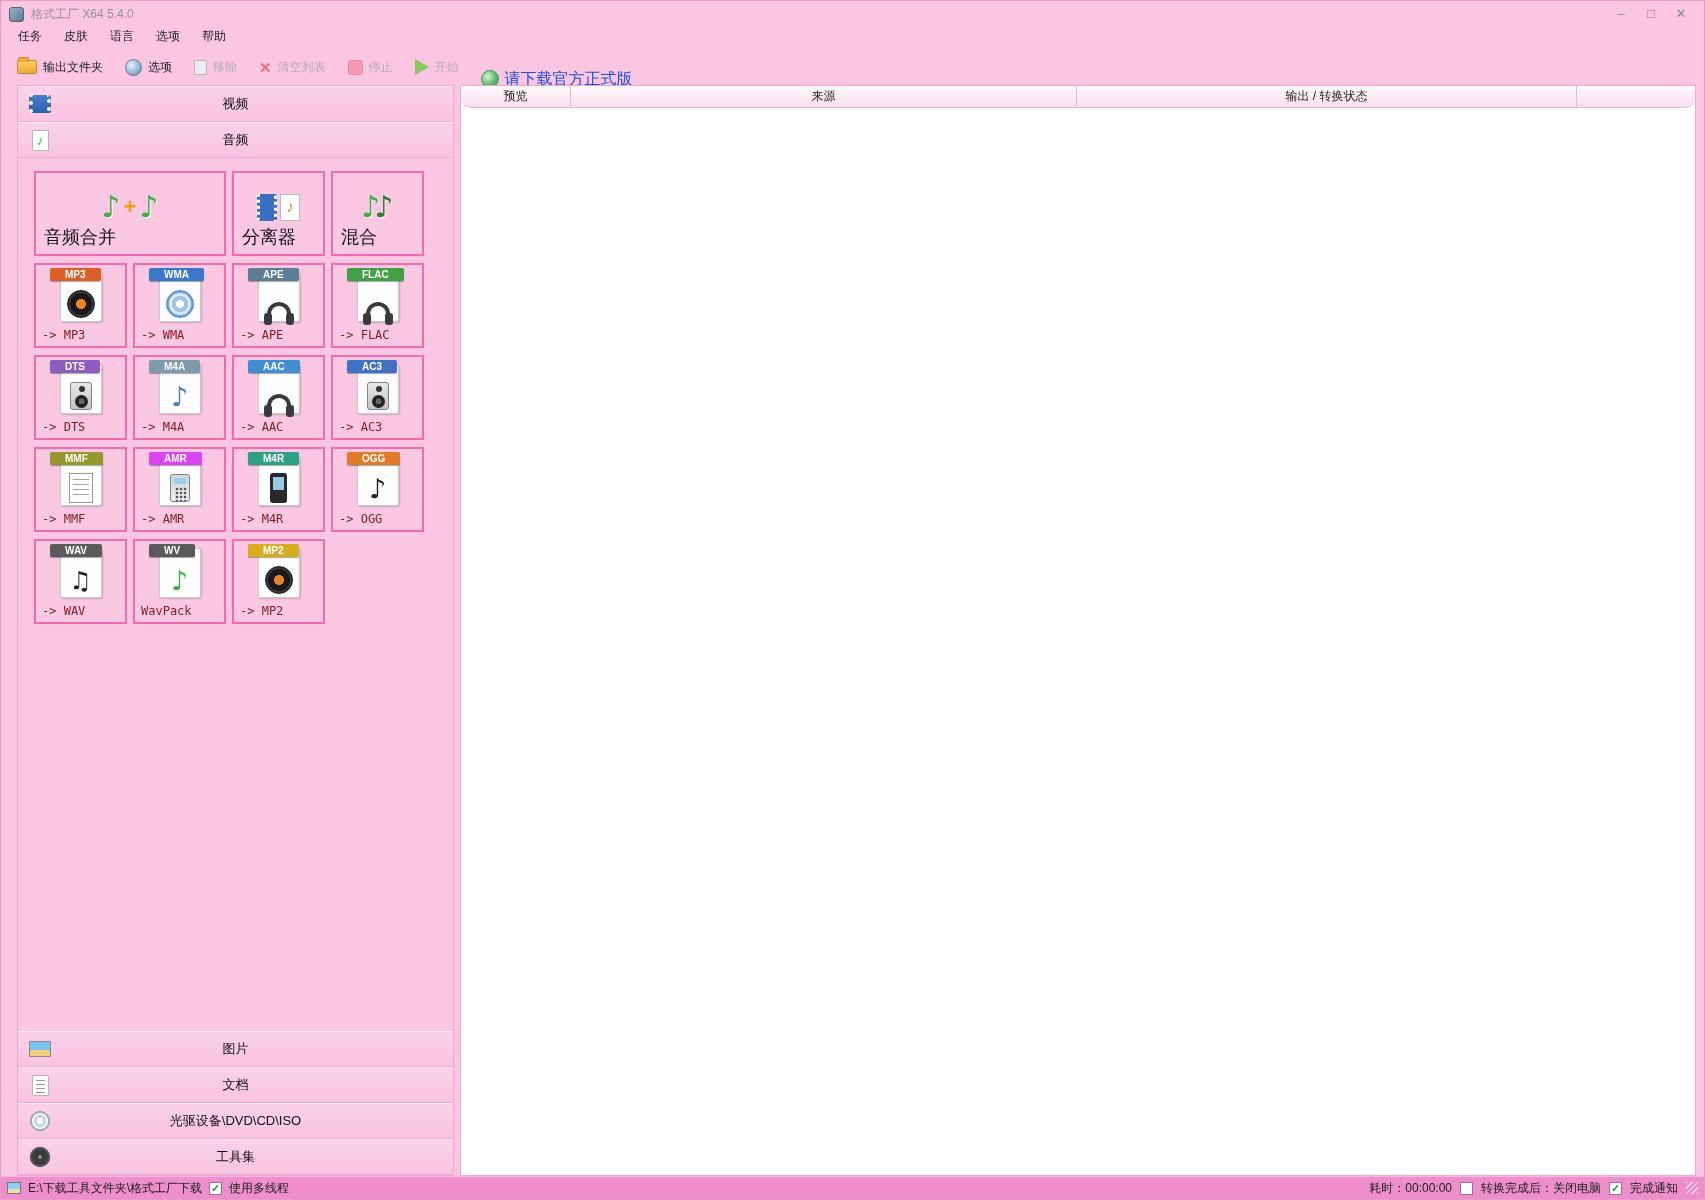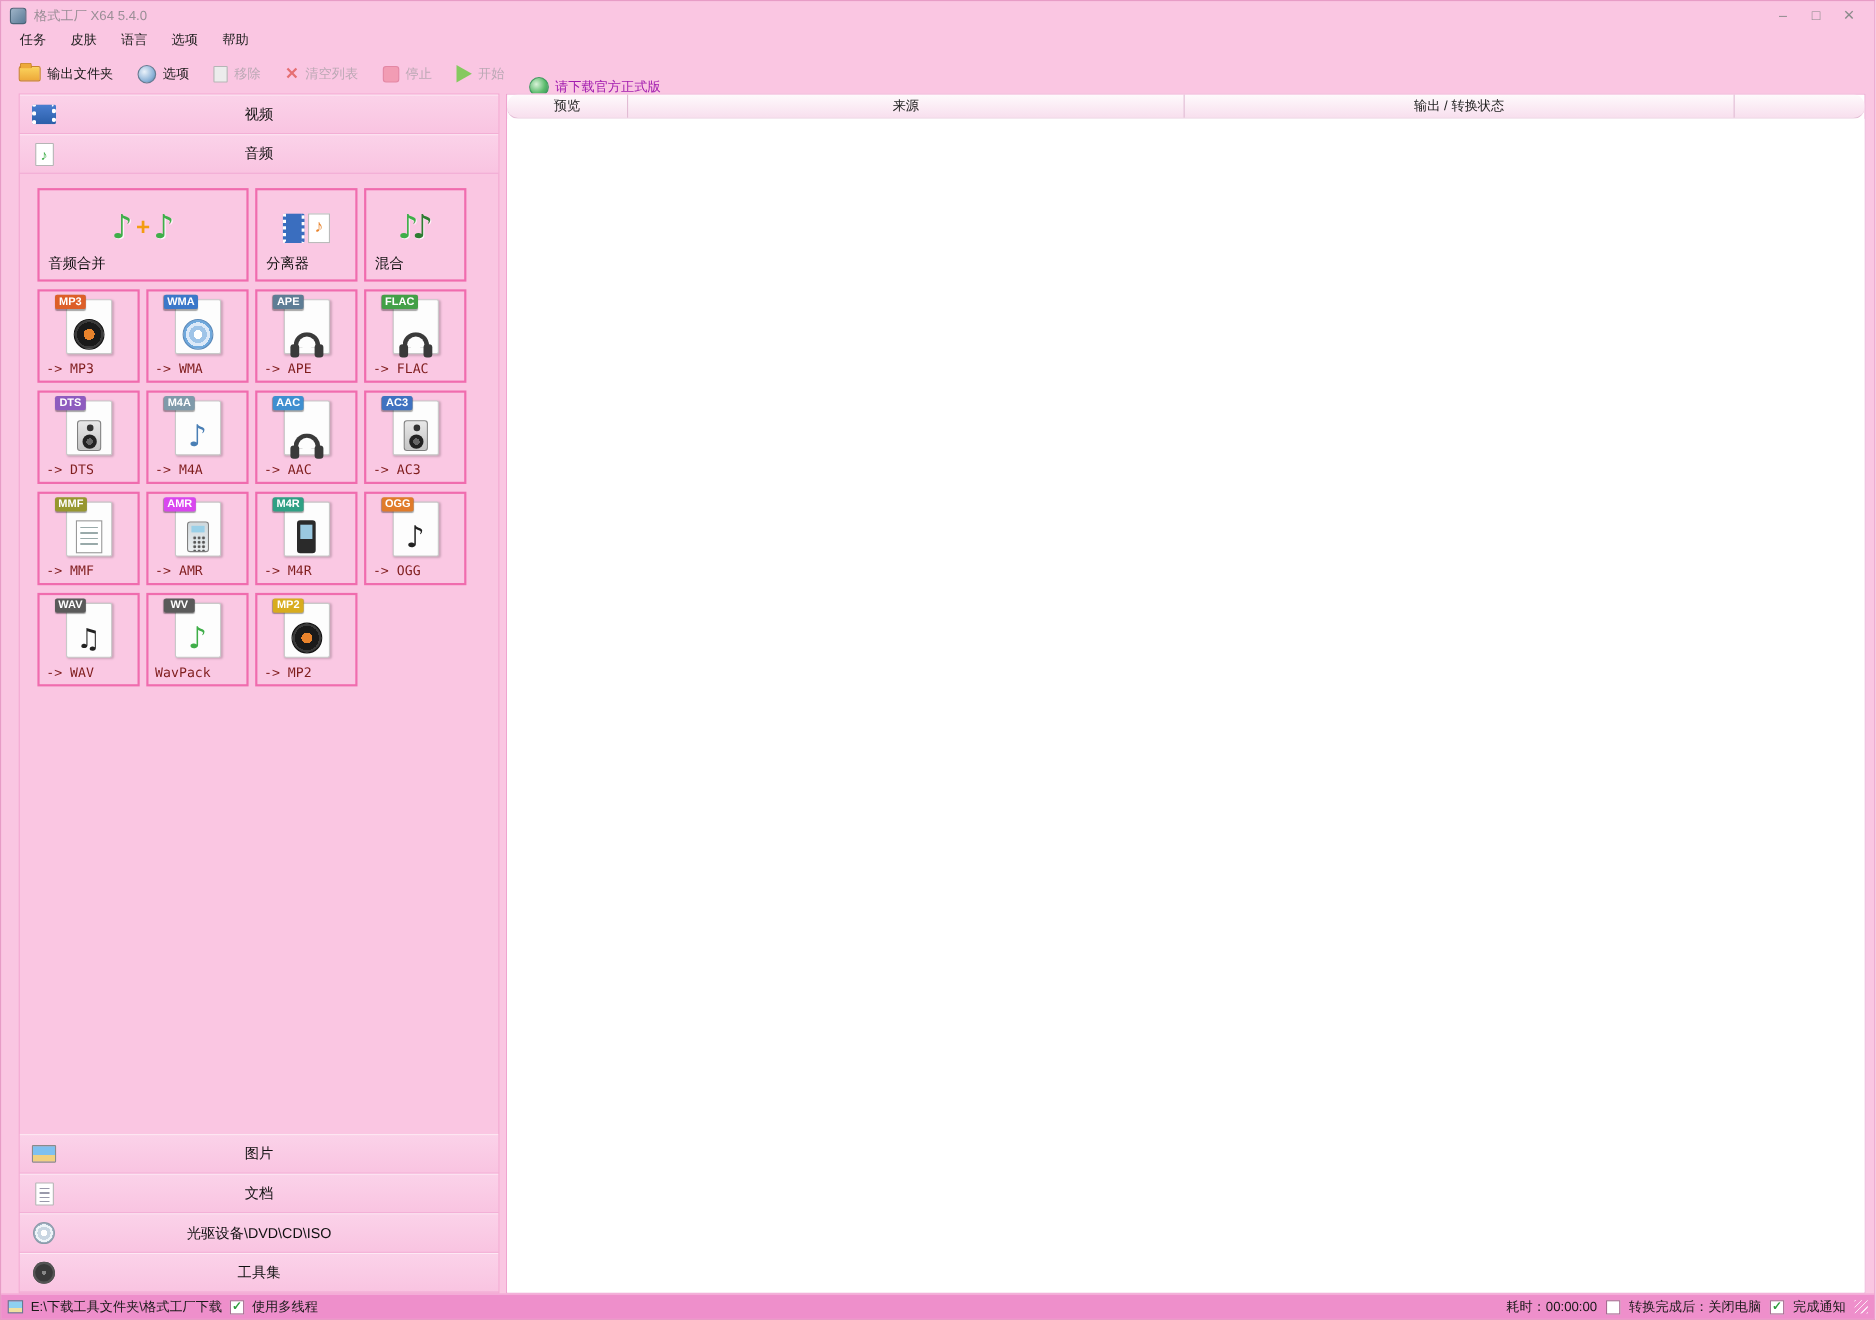--- a/index.html
+++ b/index.html
@@ -14,21 +14,21 @@
   .win-btn { width:30px; text-align:center; font-size:13px; color:#8a8a8a; cursor:default; line-height:24px; }
 
   
   .menubar { height:22px; display:flex; align-items:flex-start; padding:0 12px; gap:12px; flex:0 0 auto; }
   .menu-item { font-size:12px; color:#222; padding:1px 5px; }
 
   
   .toolbar { height:36px; display:flex; align-items:center; padding:0 10px; gap:10px; flex:0 0 auto; }
   .tb-btn { display:flex; align-items:center; gap:6px; font-size:12px; color:#1a1a1a; padding:3px 6px; }
   .tb-btn.disabled { color:#bba9b5; }
-  .tb-notice { display:flex; align-items:center; gap:6px; font-size:12px; color:#a21caf; padding:3px 6px;margin-top:24px; }
+  .tb-notice { display:flex; align-items:center; gap:6px; font-size:16px; color:#1d4ed8; padding:3px 6px;margin-top:24px; }
   .i-folder { width:20px; height:14px; background:linear-gradient(#fbd35c,#eda93a); border:1px solid #c8862a; border-radius:2px; position:relative; }
   .i-folder::before { content:""; position:absolute; top:-4px; left:0; width:9px; height:4px; background:#eda93a; border:1px solid #c8862a; border-bottom:none; border-radius:2px 2px 0 0; }
   .i-options { width:17px; height:17px; border-radius:50%; background:radial-gradient(circle at 35% 35%, #eaf2fa, #8fb4d8 60%, #4a7aa8); border:1px solid #667a90; }
   .i-remove { width:13px; height:15px; background:#ececec; border:1px solid #b5b5b5; border-radius:1px; }
   .i-clear { color:#e26060; font-weight:bold; font-size:15px; line-height:1; opacity:.85; }
   .i-stop { width:15px; height:15px; background:#f29cb4; border:1px solid #e387a4; border-radius:3px; }
   .i-start { width:0; height:0; border-left:14px solid #85c95f; border-top:8px solid transparent; border-bottom:8px solid transparent; }
   .i-globe { width:18px; height:18px; border-radius:50%; background:radial-gradient(circle at 35% 35%, #d9f2d9, #5cbb6c 55%, #2e8b57); border:1px solid #3f9a5f; }
 
   
@@ -47,23 +47,23 @@
   .i-docpage::after { content:""; position:absolute; left:3px; top:4px; right:3px; height:13px; background:repeating-linear-gradient(#99a 0 1px, transparent 1px 4px); }
   .i-disc { width:20px; height:20px; border-radius:50%; background:radial-gradient(circle,#fff 0 3px,#c9d6e2 3px 6px,#eef4f8 6px 8px,#9fb4c4 8px); border:1px solid #8a9aa8; }
   .i-reel { width:20px; height:20px; border-radius:50%; background:radial-gradient(circle,#888 0 2px,#3a3a3a 2px); box-shadow:inset 0 0 0 2px #555; }
 
   
   .grid-area { flex:1 1 auto; padding:13px 0 0 16px; overflow:hidden; }
   .grid-row { display:flex; gap:6px; margin-bottom:7px; }
   .fmt-btn, .tool-btn { width:93px; height:85px; border:2px solid #f06cae; position:relative; background:rgba(255,255,255,0.05); }
   .tool-btn.wide { width:192px; }
   .fmt-label { position:absolute; left:6px; bottom:4px; font-family:"DejaVu Sans Mono",monospace; font-size:12px; color:#7f1d1d; white-space:nowrap; }
-  .tool-label { position:absolute; left:8px; bottom:5px; font-size:13px; color:#111; }
+  .tool-label { position:absolute; left:8px; bottom:5px; font-size:18px; color:#111; }
   .fmt-file { position:absolute; top:7px; left:50%; transform:translateX(-50%); width:42px; height:50px; background:#fdfdfd; border:1px solid #c9c9c9; border-radius:2px; box-shadow:1px 1px 2px rgba(0,0,0,.18); }
-  .fmt-badge { position:absolute; top:3px; left:14px; min-width:28px; text-align:center; padding:1px 3px; font-size:10px; font-weight:bold; color:#fff; border-radius:2px; box-shadow:0 1px 1px rgba(0,0,0,.35); z-index:2; }
+  .fmt-badge { position:absolute; top:3px; left:14px; min-width:28px; text-align:center; padding:1px 15px; font-size:10px; font-weight:bold; color:#fff; border-radius:2px; box-shadow:0 1px 1px rgba(0,0,0,.35); z-index:2; }
   .fmt-glyph { position:absolute; top:22px; left:50%; transform:translateX(-50%); z-index:1; width:36px; height:34px; display:flex; align-items:center; justify-content:center; }
   .tool-icon { position:absolute; top:8px; left:0; right:0; height:52px; display:flex; align-items:center; justify-content:center; gap:3px; }
 
   
   .g-vinyl { width:28px; height:28px; border-radius:50%; background:radial-gradient(circle,#e8832c 0 5px,#1a1a1a 5px 11px,#3a3a3a 11px); border:1px solid #111; }
   .g-cd { width:28px; height:28px; border-radius:50%; background:radial-gradient(circle,#fff 0 4px,#9fc4e8 4px 8px,#dce9f8 8px 11px,#6fa8dc 11px); border:1px solid #5a88b8; }
   .g-phones { width:24px; height:14px; border:4px solid #3a3a3a; border-bottom:none; border-radius:14px 14px 0 0; position:relative; margin-top:10px; }
   .g-phones::before, .g-phones::after { content:""; position:absolute; bottom:-9px; width:8px; height:12px; background:#3a3a3a; border-radius:3px; }
   .g-phones::before { left:-7px; } .g-phones::after { right:-7px; }
   .g-speaker { width:22px; height:28px; background:linear-gradient(#e8e8e8,#c4c4c4); border:1px solid #808080; border-radius:3px; position:relative; }

